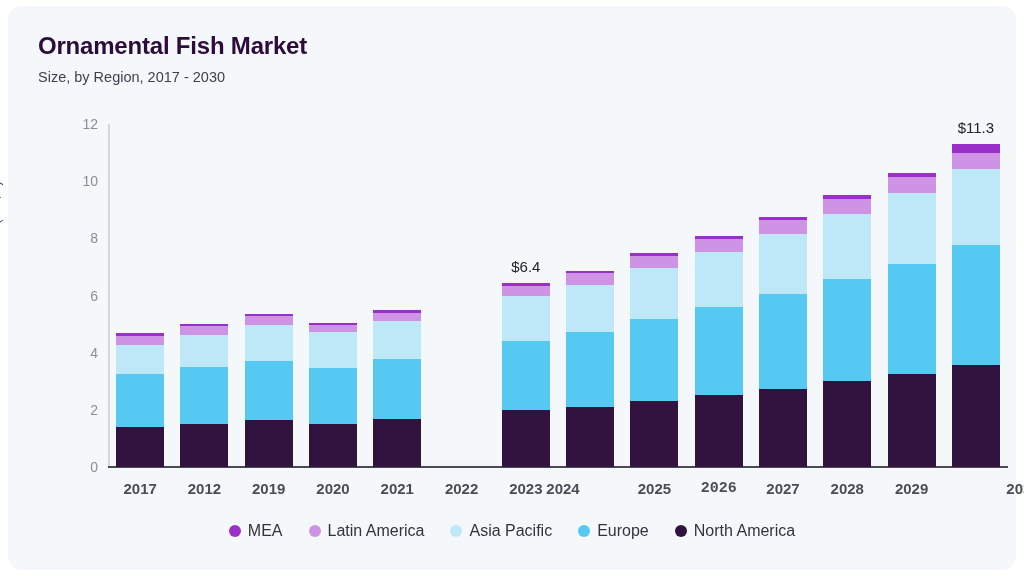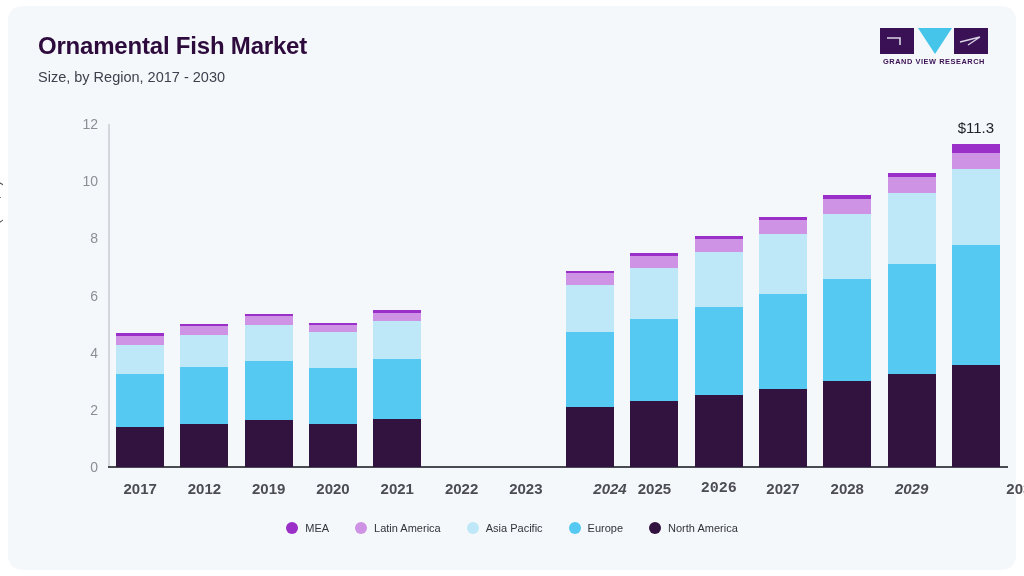--- a/index.html
+++ b/index.html
@@ -99,46 +99,30 @@
   }
 
   
   #legend {
     position: absolute; left: 0; right: 0; top: 516px;
     display: flex; justify-content: center; align-items: center;
     gap: 26px;
   }
   .legend-item { display: flex; align-items: center; gap: 7px; }
   .legend-dot { width: 12px; height: 12px; border-radius: 50%; }
-  .legend-label { font-size: 11px; color: #33333c; }
+  .legend-label { font-size: 16px; color: #33333c; }
 </style>
 </head>
 <body>
 
 <div id="card">
 
   <div id="title">Ornamental Fish Market</div>
   <div id="subtitle">Size, by Region, 2017 - 2030</div>
 
-  <div id="logo">
-    <div class="logo-row">
-      <div class="logo-sq left">
-        <svg width="34" height="26" viewBox="0 0 34 26">
-          <path d="M7 10 H20 V17" stroke="#d8d2e4" stroke-width="1.6" fill="none"></path>
-        </svg>
-      </div>
-      <div class="logo-tri"></div>
-      <div class="logo-sq right">
-        <svg width="34" height="26" viewBox="0 0 34 26">
-          <path d="M6 14 L26 9 M14 17 L26 9" stroke="#d8d2e4" stroke-width="1.4" fill="none"></path>
-        </svg>
-      </div>
-    </div>
-    <div id="logo-text">GRAND VIEW RESEARCH</div>
-  </div>
 
   <div id="yaxis-line"></div>
   <div id="xaxis-line"></div>
   <div id="ylabel">Market Size (US$B)</div>
 
   <div id="yticks">
       <div class="ytick" style="left: 46px; top: 461px;">0</div>
       <div class="ytick" style="left: 46px; top: 403.833px;">2</div>
       <div class="ytick" style="left: 46px; top: 346.667px;">4</div>
       <div class="ytick" style="left: 46px; top: 289.5px;">6</div>
@@ -175,20 +159,28 @@
         <div class="seg" style="height: 7.14583px; background: rgb(206, 147, 228);"></div>
         <div class="seg" style="height: 2.00083px; background: rgb(155, 48, 200);"></div>
       </div>
       <div class="barcol" style="left: 265.286px; width: 48px;">
         <div class="seg" style="height: 47.7342px; background: rgb(50, 18, 63);"></div>
         <div class="seg" style="height: 60.5967px; background: rgb(85, 201, 242);"></div>
         <div class="seg" style="height: 38.0158px; background: rgb(190, 231, 248);"></div>
         <div class="seg" style="height: 8.00333px; background: rgb(206, 147, 228);"></div>
         <div class="seg" style="height: 2.28667px; background: rgb(155, 48, 200);"></div>
       </div>
+      <div class="barcol" style="left: 393.857px; width: 48px;">
+        <div class="seg" style="height: 56.8808px; background: rgb(50, 18, 63);"></div>
+        <div class="seg" style="height: 69.4575px; background: rgb(85, 201, 242);"></div>
+        <div class="seg" style="height: 44.59px; background: rgb(190, 231, 248);"></div>
+        <div class="seg" style="height: 10.29px; background: rgb(206, 147, 228);"></div>
+        <div class="seg" style="height: 2.5725px; background: rgb(155, 48, 200);"></div>
+        <div class="bar-label" style="bottom: 191.791px;">$6.4</div>
+      </div>
       <div class="barcol" style="left: 458.143px; width: 48px;">
         <div class="seg" style="height: 60.3108px; background: rgb(50, 18, 63);"></div>
         <div class="seg" style="height: 74.8883px; background: rgb(85, 201, 242);"></div>
         <div class="seg" style="height: 47.1625px; background: rgb(190, 231, 248);"></div>
         <div class="seg" style="height: 11.4333px; background: rgb(206, 147, 228);"></div>
         <div class="seg" style="height: 2.5725px; background: rgb(155, 48, 200);"></div>
       </div>
       <div class="barcol" style="left: 522.429px; width: 48px;">
         <div class="seg" style="height: 66.3133px; background: rgb(50, 18, 63);"></div>
         <div class="seg" style="height: 81.4625px; background: rgb(85, 201, 242);"></div>
@@ -234,26 +226,26 @@
       </div>
     </div>
   <div id="xticks">
       <div class="xtick" style="left: 132.143px;">2017</div>
       <div class="xtick" style="left: 196.429px;">2012</div>
       <div class="xtick" style="left: 260.714px;">2019</div>
       <div class="xtick" style="left: 325px;">2020</div>
       <div class="xtick" style="left: 389.286px;">2021</div>
       <div class="xtick" style="left: 453.571px;">2022</div>
       <div class="xtick" style="left: 517.857px;">2023</div>
-      <div class="xtick" style="left: 602px; font-style: italic;">2024</div>
+      <div class="xtick" style="left: 555px;">2024</div>
       <div class="xtick" style="left: 646.429px;">2025</div>
       <div class="xtick" style="left: 710.714px; font-family: Liberation Mono, monospace;">2026</div>
       <div class="xtick" style="left: 775px;">2027</div>
       <div class="xtick" style="left: 839.286px;">2028</div>
-      <div class="xtick" style="left: 903.571px; font-style: italic;">2029</div>
+      <div class="xtick" style="left: 903.571px;">2029</div>
       <div class="xtick" style="left: 987px; margin-left: 28px;">2030</div>
     </div>
 
   <div id="legend">
       <div class="legend-item">
         <span class="legend-dot" style="background: rgb(155, 48, 200);"></span>
         <span class="legend-label">MEA</span>
       </div>
       <div class="legend-item">
         <span class="legend-dot" style="background: rgb(206, 147, 228);"></span>

